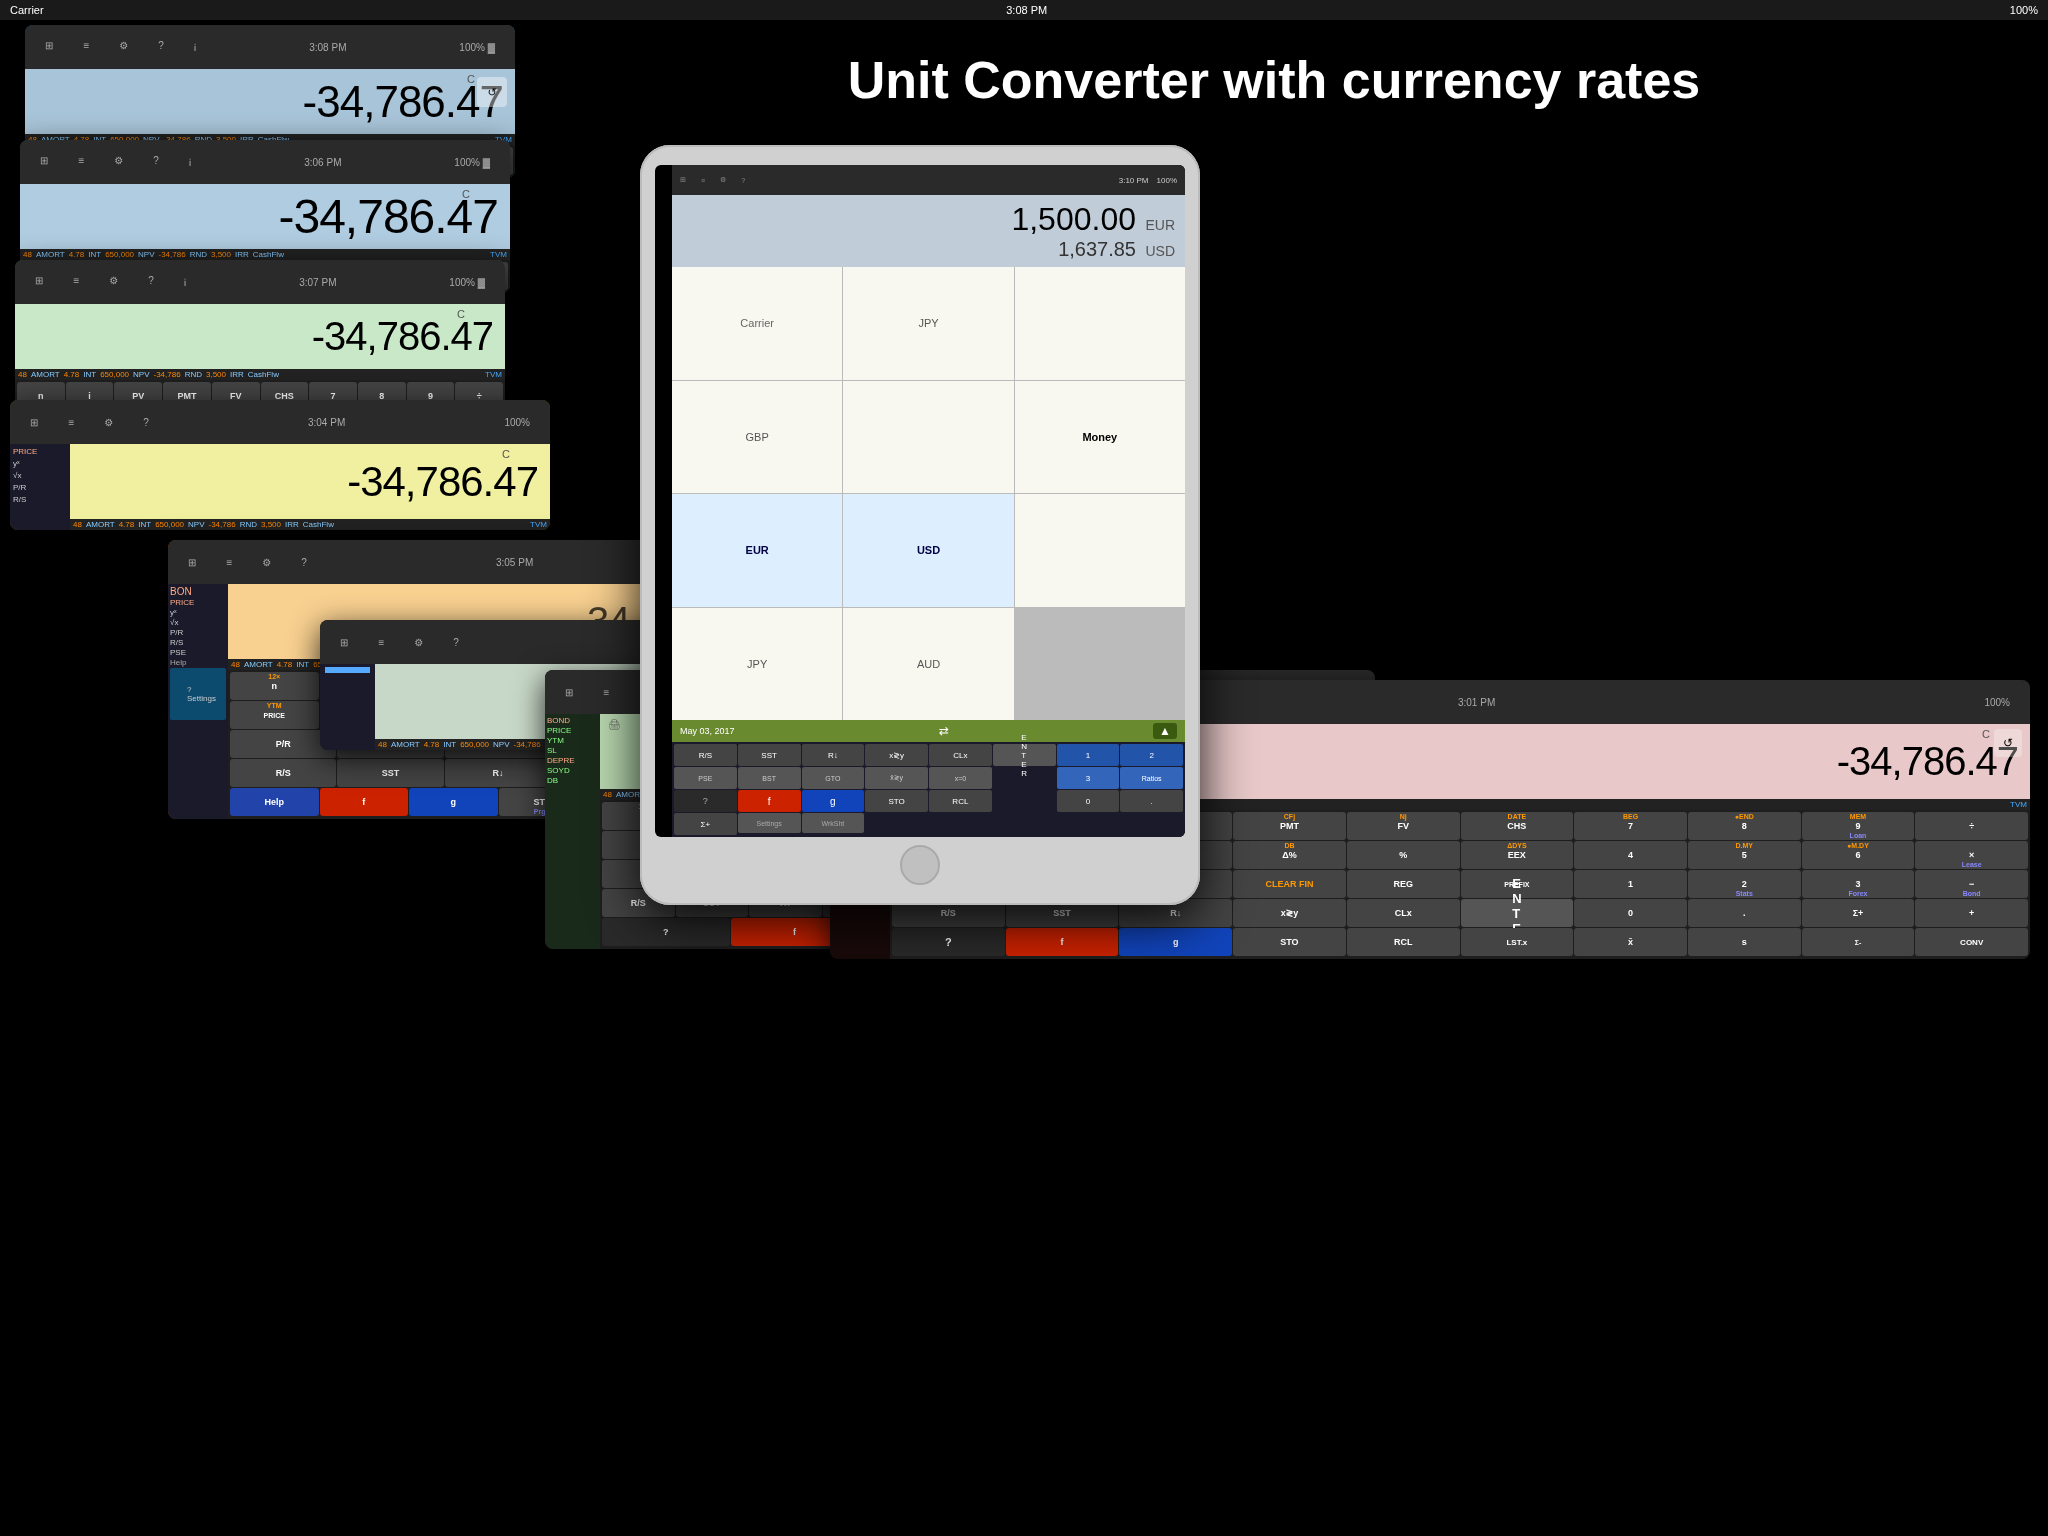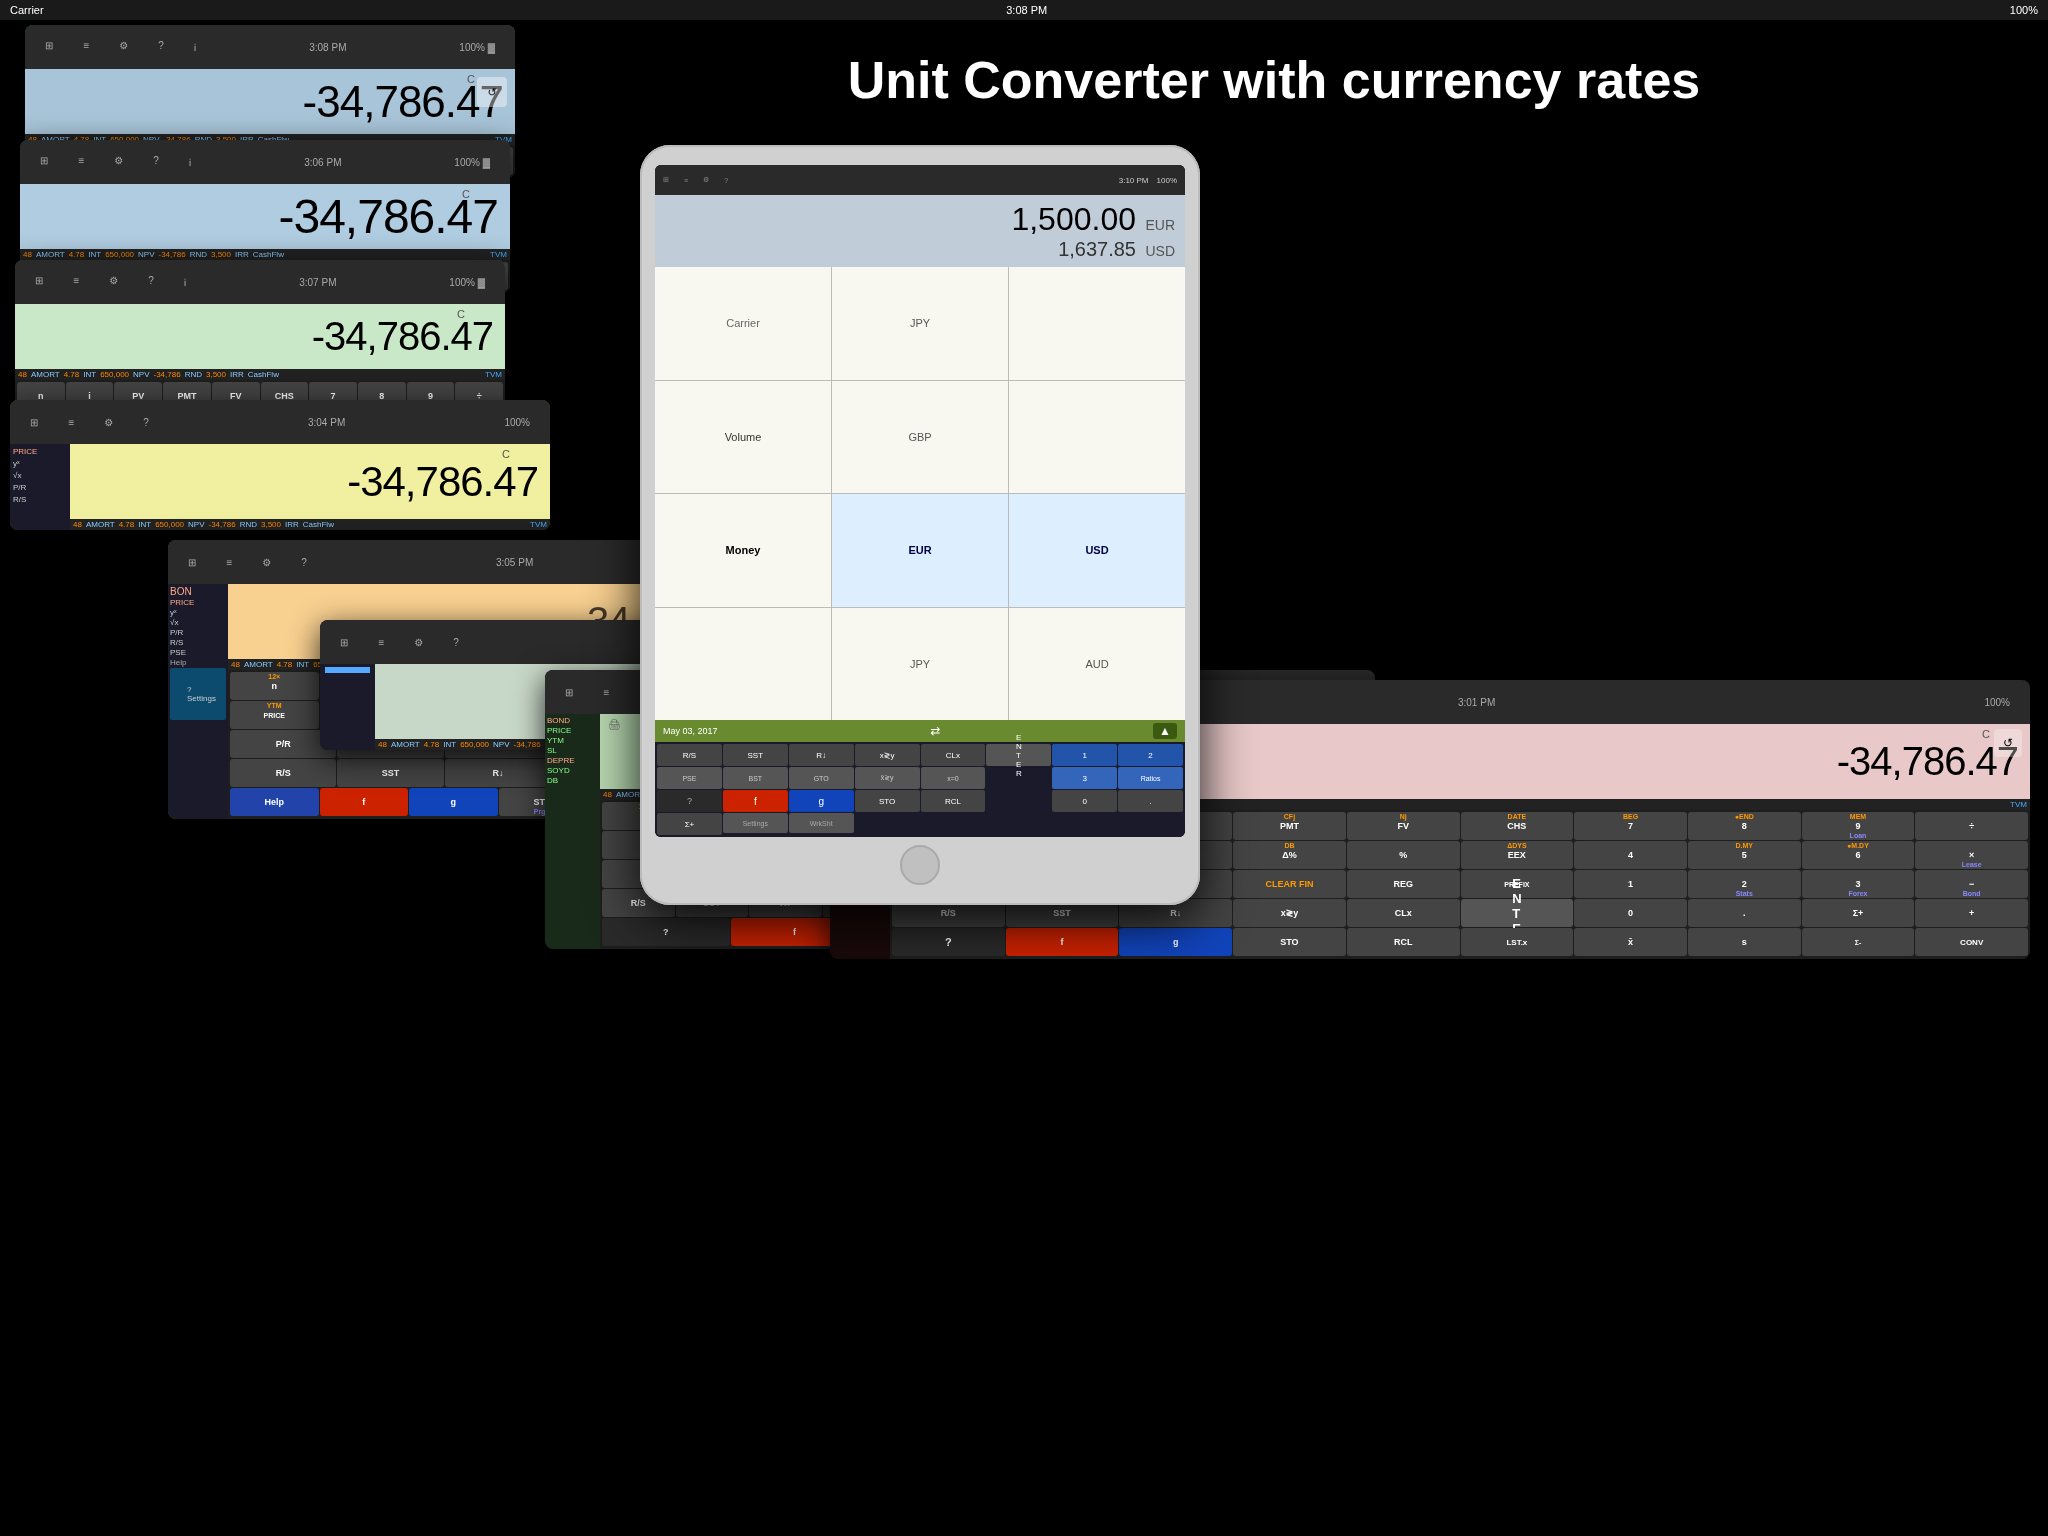--- a/index.html
+++ b/index.html
@@ -182,20 +182,21 @@
       padding: 20px 15px;
     }
     .ipad-screen {
       width: 100%;
       flex: 1;
       background: #000;
       border-radius: 6px;
       overflow: hidden;
       display: flex;
       flex-direction: column;
+      padding-left: 17px;
     }
     .ipad-home-btn {
       width: 40px; height: 40px;
       border-radius: 50%;
       background: #c0c0c0;
       border: 2px solid #aaa;
       margin-top: 8px;
     }
 
     
@@ -804,21 +805,20 @@
         <span class="ipad-display-sub">1,637.85</span>
         <span class="ipad-display-cur">USD</span>
       </div>
     </div>
 
     <div style="flex:1;background:#f0f0e8;display:grid;grid-template-columns:1fr 1fr 1fr;gap:1px;background-color:#bbb;">
       <div style="background:#f8f8f0;display:flex;align-items:center;justify-content:center;font-size:11px;color:#666;padding:6px;">Carrier</div>
       <div style="background:#f8f8f0;display:flex;align-items:center;justify-content:center;font-size:11px;color:#555;padding:6px;">JPY</div>
       <div style="background:#f8f8f0;"></div>
 
-      <div style="background:#f8f8f0;display:flex;align-items:center;justify-content:center;font-size:11px;color:#333;padding:6px;">Volume</div>
       <div style="background:#f8f8f0;display:flex;align-items:center;justify-content:center;font-size:11px;color:#555;padding:6px;">GBP</div>
       <div style="background:#f8f8f0;"></div>
 
       <div style="background:#f8f8f0;display:flex;align-items:center;justify-content:center;font-size:11px;font-weight:700;color:#000;padding:6px;">Money</div>
       <div style="background:#ddeeff;display:flex;align-items:center;justify-content:center;font-size:11px;font-weight:600;color:#004;padding:6px;">EUR</div>
       <div style="background:#ddeeff;display:flex;align-items:center;justify-content:center;font-size:11px;font-weight:600;color:#004;padding:6px;">USD</div>
 
       <div style="background:#f8f8f0;"></div>
       <div style="background:#f8f8f0;display:flex;align-items:center;justify-content:center;font-size:11px;color:#555;padding:6px;">JPY</div>
       <div style="background:#f8f8f0;display:flex;align-items:center;justify-content:center;font-size:11px;color:#555;padding:6px;">AUD</div>

